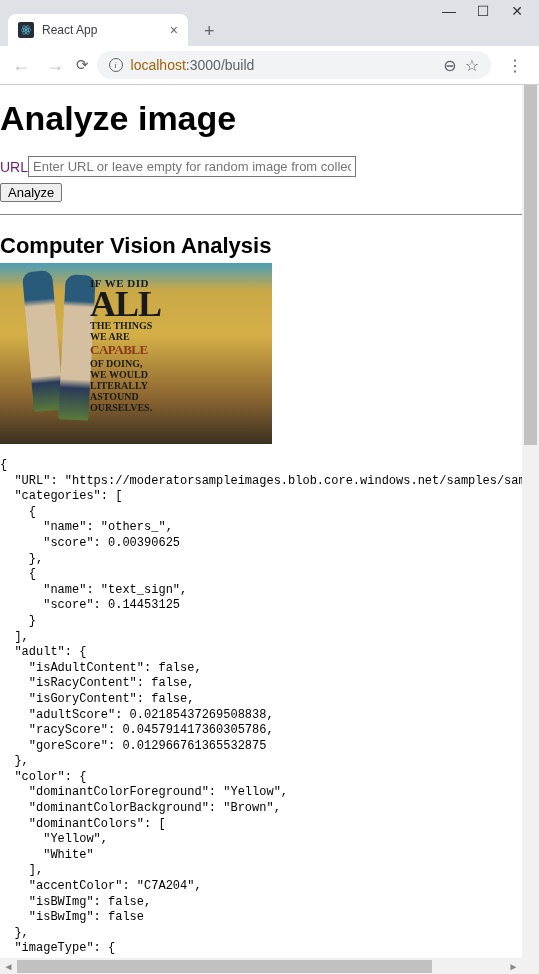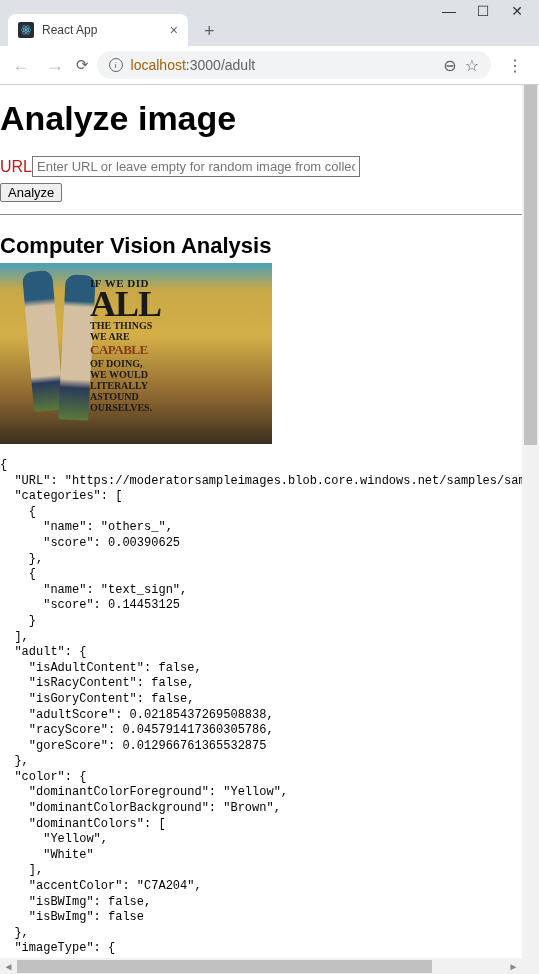--- a/index.html
+++ b/index.html
@@ -31,21 +31,21 @@
     .menu-dots { color: #5f6368; font-size: 16px; cursor: pointer; padding: 0 8px; }
     
     
     .viewport { position: relative; height: calc(974px - 84px); overflow: hidden; background: #fff; }
     .content { padding: 0; }
     
     h1 { font-size: 34px; font-weight: 700; color: #000; margin: 14px 0 18px 0; padding-left: 0; }
     h2 { font-size: 22px; font-weight: 700; color: #000; margin: 18px 0 0 0; }
     
     .url-row { display: flex; align-items: center; margin-bottom: 4px; }
-    .url-label { font-size: 16px; color: #b91c1c; }
+    .url-label { font-size: 14px; color: #701a75; }
     .url-input { width: 328px; height: 21px; border: 1px solid #767676; padding: 1px 4px; font-size: 13px; color: #000; }
     .url-input::placeholder { color: #757575; }
     
     .analyze-btn { border: 1px solid #767676; background: #efefef; padding: 1px 7px; font-size: 13px; font-family: inherit; margin-top: 2px; margin-bottom: 8px; cursor: pointer; border-radius: 2px; }
     
     hr { border: none; border-top: 1px solid #888; margin: 4px 0 0 0; }
     
     .sample-image { width: 272px; height: 181px; margin-top: 4px; margin-bottom: 14px; background: linear-gradient(180deg, #4a9fb8 0%, #c9a847 15%, #d4af47 40%, #8a6430 75%, #3a3020 100%); position: relative; overflow: hidden; }
     .sample-quote { position: absolute; right: 32px; top: 14px; width: 150px; }
     .sample-quote .line1 { font-family: Georgia, serif; font-size: 11px; font-weight: bold; color: #1a1a1a; letter-spacing: 0.5px; }
@@ -91,21 +91,21 @@
       <span class="tab-close">×</span>
     </div>
     <span class="new-tab">+</span>
   </div>
   <div class="address-bar">
     <span class="nav-btn">←</span>
     <span class="nav-btn">→</span>
     <span class="reload-btn">⟳</span>
     <div class="url-box">
       <span class="info-icon">i</span>
-      <span class="url-text"><span class="url-host">localhost</span><span class="url-path">:3000/adult</span></span>
+      <span class="url-text"><span class="url-host">localhost</span><span class="url-path">:3000/build</span></span>
       <span class="zoom-icon">⊖</span>
       <span class="star-icon">☆</span>
     </div>
     <span class="menu-dots">⋮</span>
   </div>
 </div>
 
 <div class="viewport">
   <div class="content">
     <h1>Analyze image</h1>

